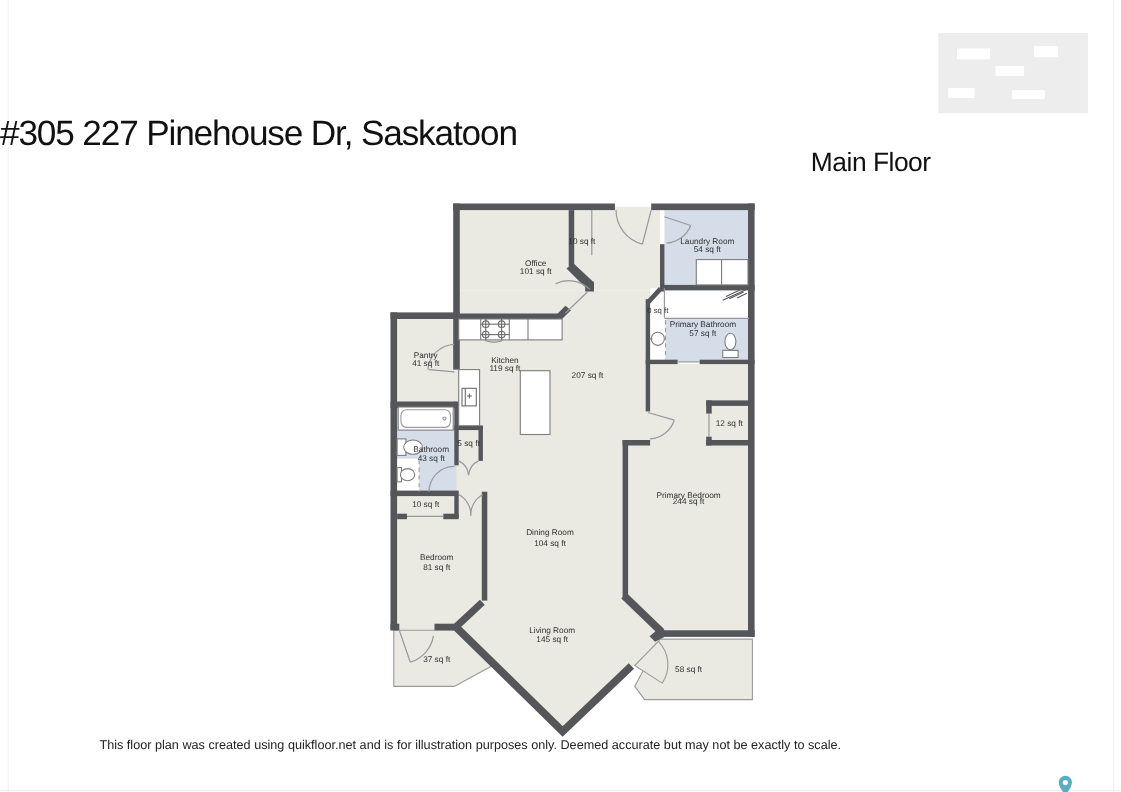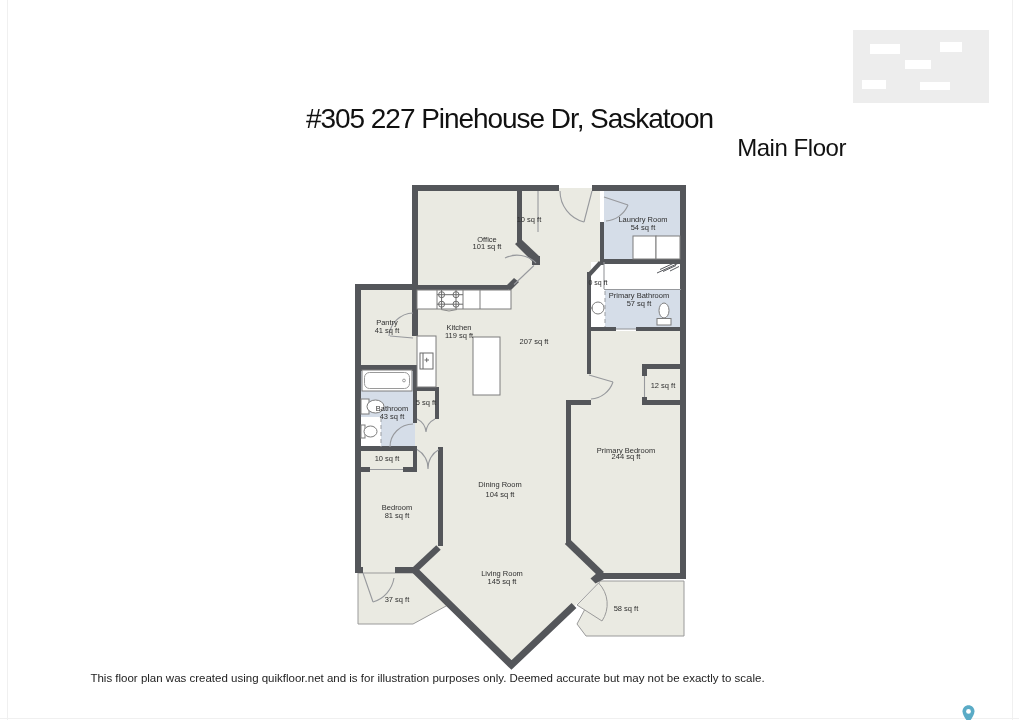--- a/index.html
+++ b/index.html
@@ -1,17 +1,17 @@
 <!DOCTYPE html>
 <html><head>
 <meta charset="utf-8">
 <style>
   html,body{margin:0;padding:0;background:#ffffff;}
   body{width:1019px;height:720px;position:relative;font-family:"Liberation Sans",sans-serif;overflow:hidden;}
-  .title1{position:absolute;top:103px;left:0;width:1019px;text-align:center;font-size:28px;letter-spacing:-1.05px;color:#111;}
+  .title1{position:absolute;top:103px;left:0;width:1019px;text-align:left;font-size:32px;letter-spacing:-1.05px;color:#111;}
   .title2{position:absolute;top:134px;left:0;width:846px;text-align:right;font-size:24px;letter-spacing:-0.45px;color:#111;}
   .footer{position:absolute;top:672px;left:0;width:855px;text-align:center;font-size:11.5px;color:#222;}
 </style>
 </head>
 <body>
 
 <div style="position:absolute;left:7px;top:0;width:1px;height:720px;background:#f0f0f0;"></div>
 <div style="position:absolute;left:1012px;top:0;width:1px;height:720px;background:#f0f0f0;"></div>
 <div style="position:absolute;left:0;top:718px;width:1019px;height:1px;background:#f0f0f0;"></div>
 

